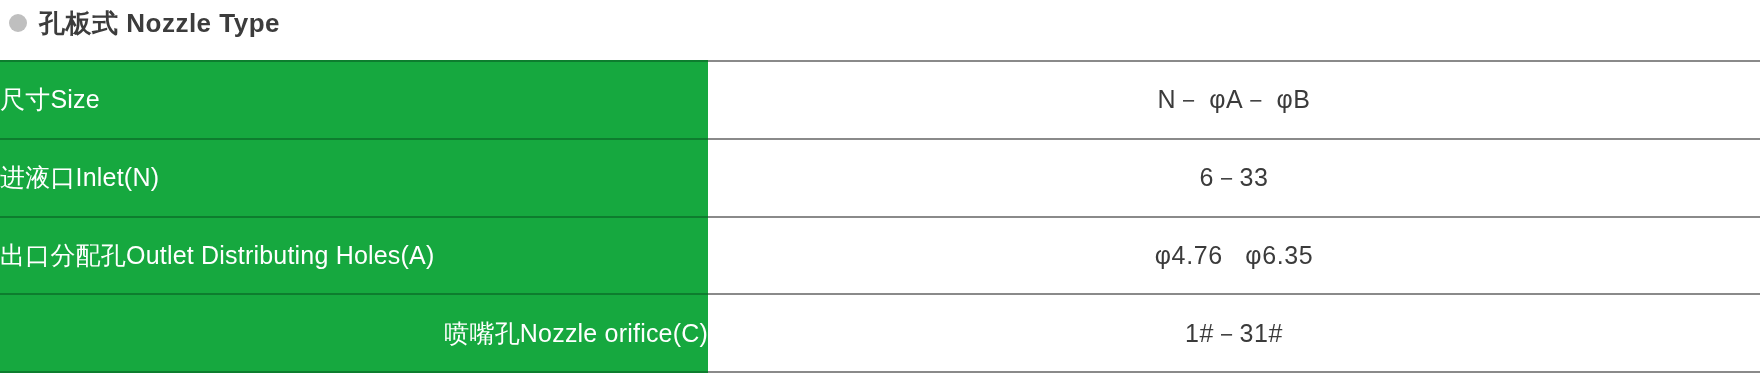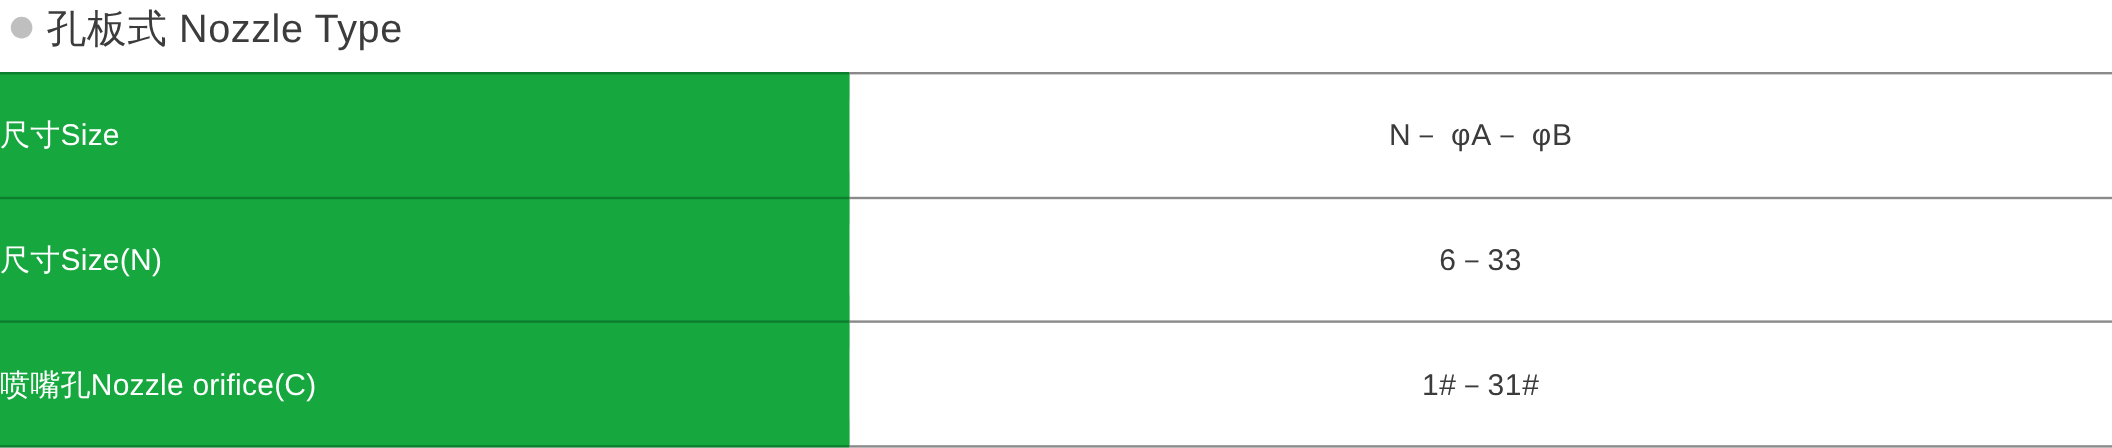--- a/index.html
+++ b/index.html
@@ -29,25 +29,25 @@
   }
   .bullet {
     width: 18px;
     height: 18px;
     border-radius: 50%;
     background: #bfbfbf;
     flex: 0 0 auto;
     display: block;
   }
   .section-heading-text {
-    font-size: 33px;
+    font-size: 26px;
     line-height: 1;
     letter-spacing: 0.5px;
     color: #3c3c3c;
-    font-weight: 400;
+    font-weight: 700;
     white-space: nowrap;
   }
 
   
   .spec-table {
     position: absolute;
     left: 0;
     top: 60px;
     width: 1760px;
     height: 313px;
@@ -70,36 +70,36 @@
     color: #ffffff;
     font-size: 25px;
     letter-spacing: 0.2px;
     padding-left: 18px;
     box-sizing: border-box;
     border-top: 2px solid #0d7d2e;
     white-space: nowrap;
   }
   tr:last-child .cell-label {
     border-bottom: 2px solid #0d7d2e;
+    text-align: right;
   }
 
   
   .cell-value {
     width: 1052px;
     background: #ffffff;
     color: #3b3b3b;
     font-size: 25px;
     letter-spacing: 0.6px;
     text-align: center;
     padding-right: 500px;
     padding-left: 0;
     box-sizing: border-box;
     border-top: 2px solid #8a8a8a;
     white-space: nowrap;
-    border-radius: 24px;
   }
   tr:last-child .cell-value {
     border-bottom: 2px solid #8a8a8a;
     text-align: center;
   }
   
   .cell-value { background-clip: padding-box; }
 
   .val-inner {
     display: inline-block;
@@ -114,21 +114,25 @@
   <span class="section-heading-text">孔板式 Nozzle Type</span>
 </div>
 
 <table class="spec-table">
   <tbody>
     <tr>
       <td class="cell-label">尺寸Size</td>
       <td class="cell-value"><span class="val-inner">N－ φA－ φB</span></td>
     </tr>
     <tr>
-      <td class="cell-label">尺寸Size(N)</td>
+      <td class="cell-label">进液口Inlet(N)</td>
       <td class="cell-value"><span class="val-inner">6－33</span></td>
+    </tr>
+    <tr>
+      <td class="cell-label">出口分配孔Outlet Distributing Holes(A)</td>
+      <td class="cell-value"><span class="val-inner">φ4.76   φ6.35</span></td>
     </tr>
     <tr>
       <td class="cell-label">喷嘴孔Nozzle orifice(C)</td>
       <td class="cell-value"><span class="val-inner">1#－31#</span></td>
     </tr>
   </tbody>
 </table>
 
 </body></html>

